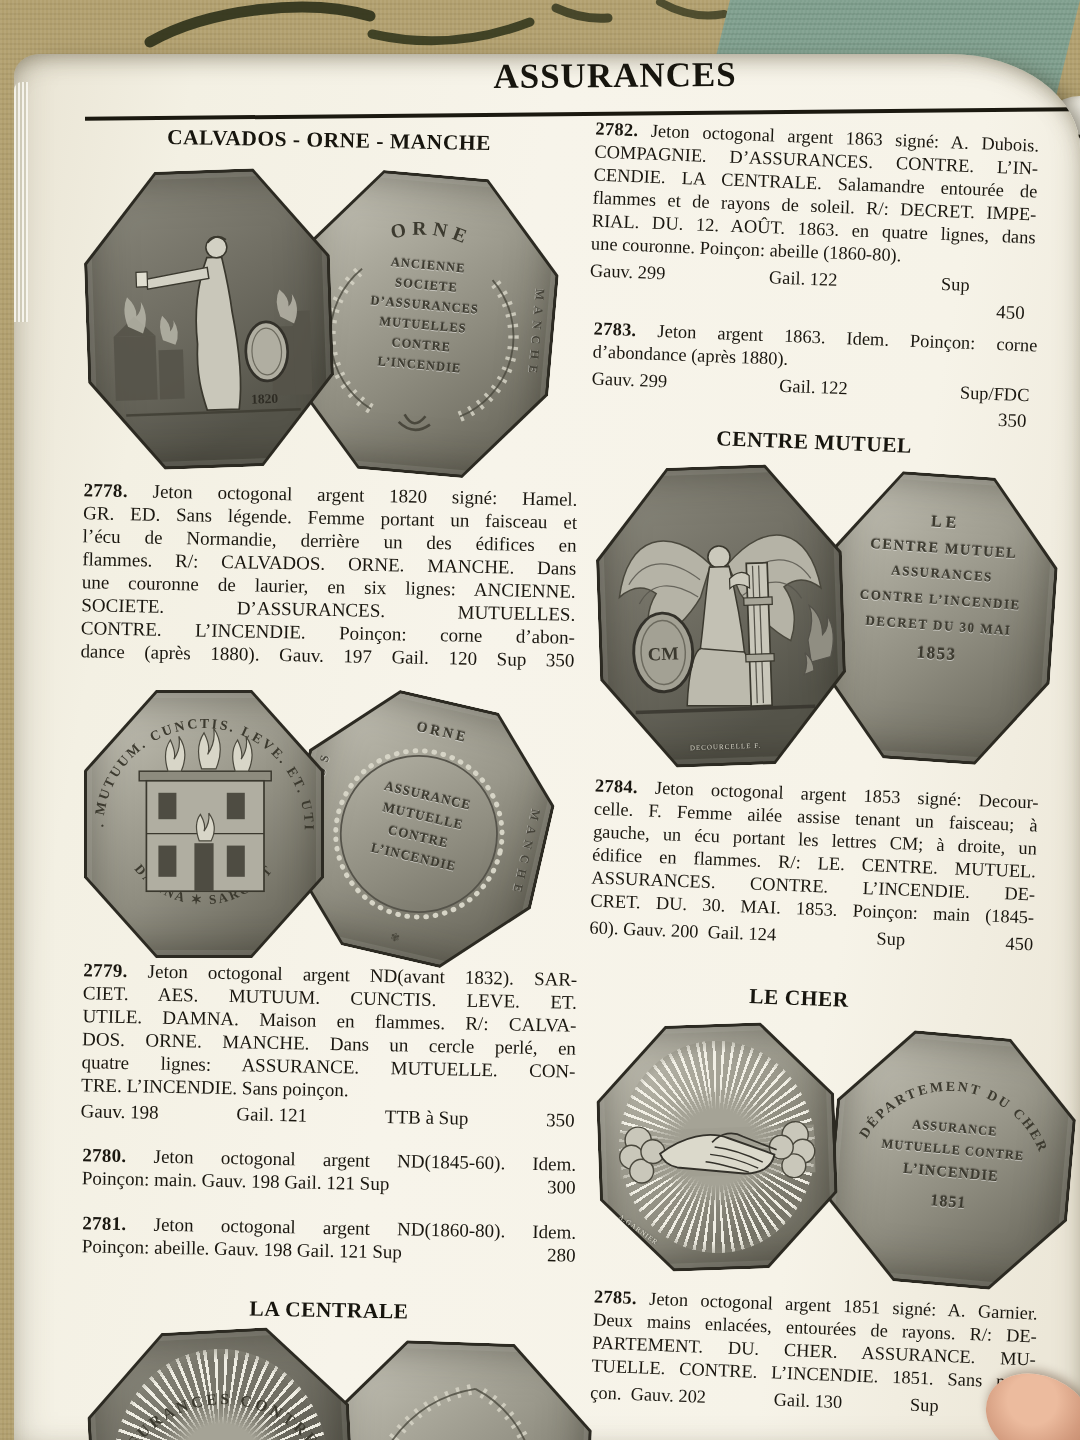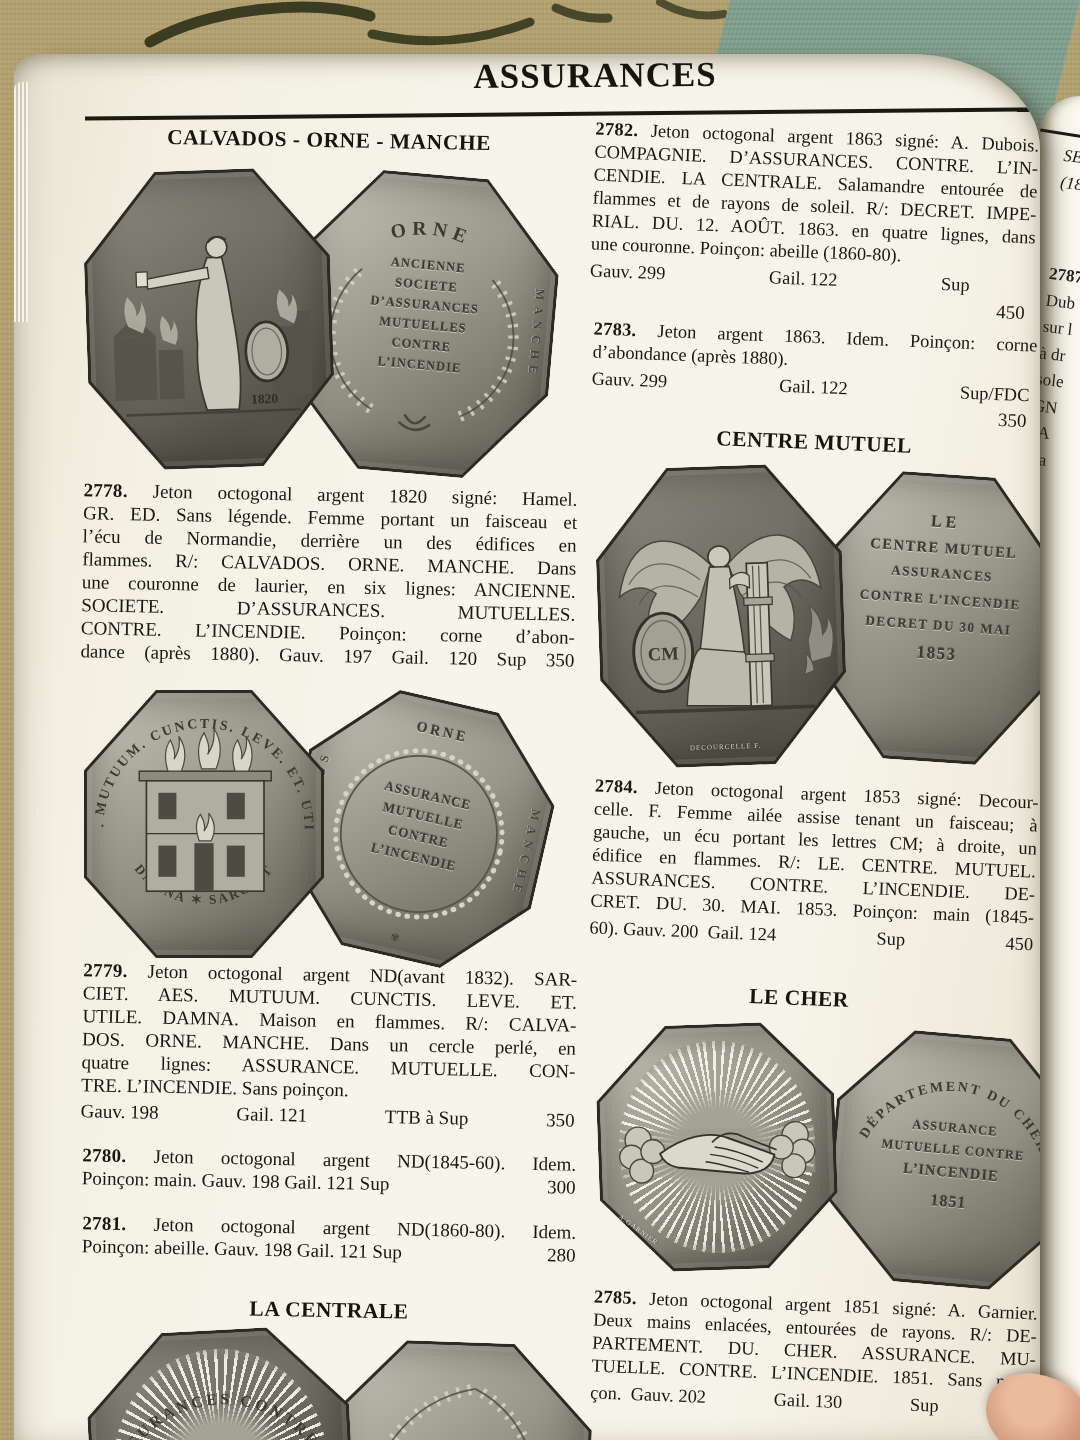--- a/index.html
+++ b/index.html
@@ -39,20 +39,21 @@
   
   .page{
     position:absolute;left:14px;top:54px;width:1026px;height:1386px;overflow:hidden;
     background:linear-gradient(100deg,#e9e4d4 0%,#f3f0e3 14%,#f7f4ea 42%,#f6f3e8 75%,#ece7d8 96%);
     border-radius:26px 130px 0 0 / 22px 95px 0 0;
     box-shadow:
       18px 4px 22px -8px rgba(44,38,20,.55),
       inset 0 16px 26px -16px rgba(85,76,50,.55),
       inset 16px 0 42px -22px rgba(85,76,50,.45),
       inset -14px 0 30px -18px rgba(85,76,50,.35);
+    padding-left: 40px;
   }
   .page-stack{
     position:absolute;left:0;top:28px;width:14px;height:240px;
     background:repeating-linear-gradient(90deg,#fdfcf6 0 2px,#cdc9b6 2px 4px);
     opacity:.8;border-radius:8px 0 0 0;
   }
   .page-title{
     position:absolute;left:140px;right:4px;top:2px;text-align:center;
     font-size:35px;font-weight:700;letter-spacing:1px;color:#17150e;
     transform:rotate(-.5deg);

